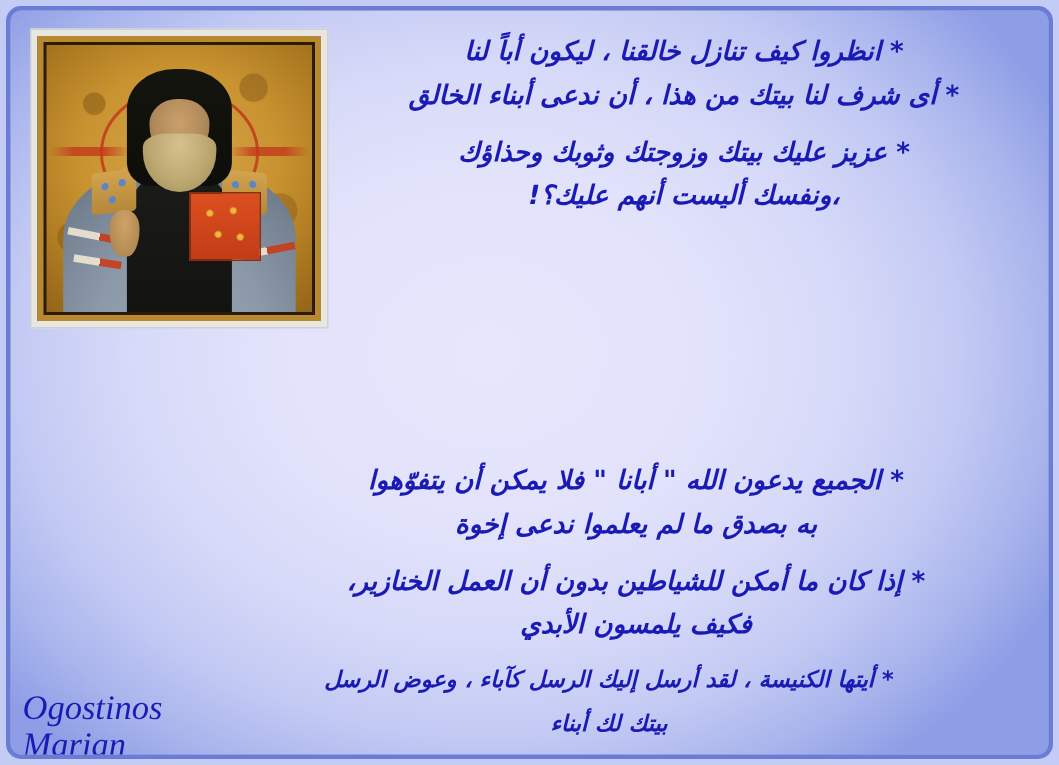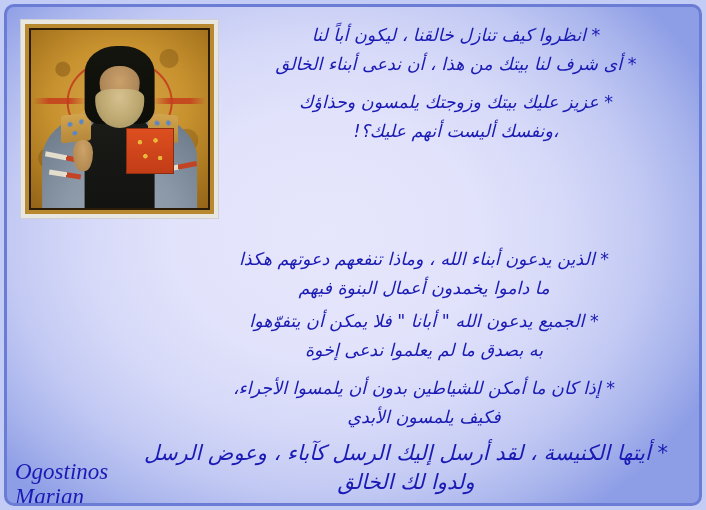--- a/index.html
+++ b/index.html
@@ -199,29 +199,29 @@
     position: absolute;
     left: 214px;
     top: 14px;
     width: 470px;
     direction: rtl;
     text-align: center;
     unicode-bidi: isolate;
   }
   .ar-line {
     font-family: "DejaVu Sans", sans-serif;
-    font-weight: normal;
+    font-weight: bold;
     font-style: italic;
     color: #1a1ab4;
     font-size: 17.5px;
     line-height: 28.5px;
     white-space: nowrap;
     direction: rtl;
   }
-  .ar-line.sm { font-size: 21px; }
+  .ar-line.sm { font-size: 15px; }
 
   
   #text-block-wide {
     position: absolute;
     left: 150px;
     top: 238px;
     width: 534px;
     direction: rtl;
     text-align: center;
   }
@@ -284,40 +284,36 @@
           <div class="face"></div>
           <div class="beard"></div>
         </div>
       </div>
     </div>
 
     <div id="text-block">
       <div class="ar-line">* انظروا كيف تنازل خالقنا ، ليكون أباً لنا</div>
       <div class="ar-line">* أى شرف لنا بيتك من هذا ، أن ندعى أبناء الخالق</div>
       <div class="gap"></div>
-      <div class="ar-line">* عزيز عليك بيتك وزوجتك يلمسون وحذاؤك</div>
+      <div class="ar-line">* عزيز عليك بيتك وزوجتك وثوبك وحذاؤك</div>
       <div class="ar-line">،ونفسك أليست أنهم عليك؟!</div>
       <div class="gap"></div>
     </div>
 
-    <div id="text-block-wide">
-      <div class="ar-line">* الذين يدعون أبناء الله ، وماذا تنفعهم دعوتهم هكذا</div>
-      <div class="ar-line">ما داموا يخمدون أعمال البنوة فيهم</div>
-    </div>
 
     <div id="text-block-low">
       <div class="ar-line">* الجميع يدعون الله " أبانا " فلا يمكن أن يتفوّهوا</div>
       <div class="ar-line">به بصدق ما لم يعلموا ندعى إخوة</div>
       <div class="gap"></div>
-      <div class="ar-line">* إذا كان ما أمكن للشياطين بدون أن يلمسوا الأجراء،</div>
+      <div class="ar-line">* إذا كان ما أمكن للشياطين بدون أن العمل الخنازير،</div>
       <div class="ar-line">فكيف يلمسون الأبدي</div>
     </div>
 
     <div id="text-block-bottom">
       <div class="ar-line sm">* أيتها الكنيسة ، لقد أرسل إليك الرسل كآباء ، وعوض الرسل</div>
-      <div class="ar-line sm">ولدوا لك الخالق</div>
+      <div class="ar-line sm">بيتك لك أبناء</div>
     </div>
 
     <div id="signature">Ogostinos
 Marian</div>
 
   </div>
 </div>
 
 </body></html>

